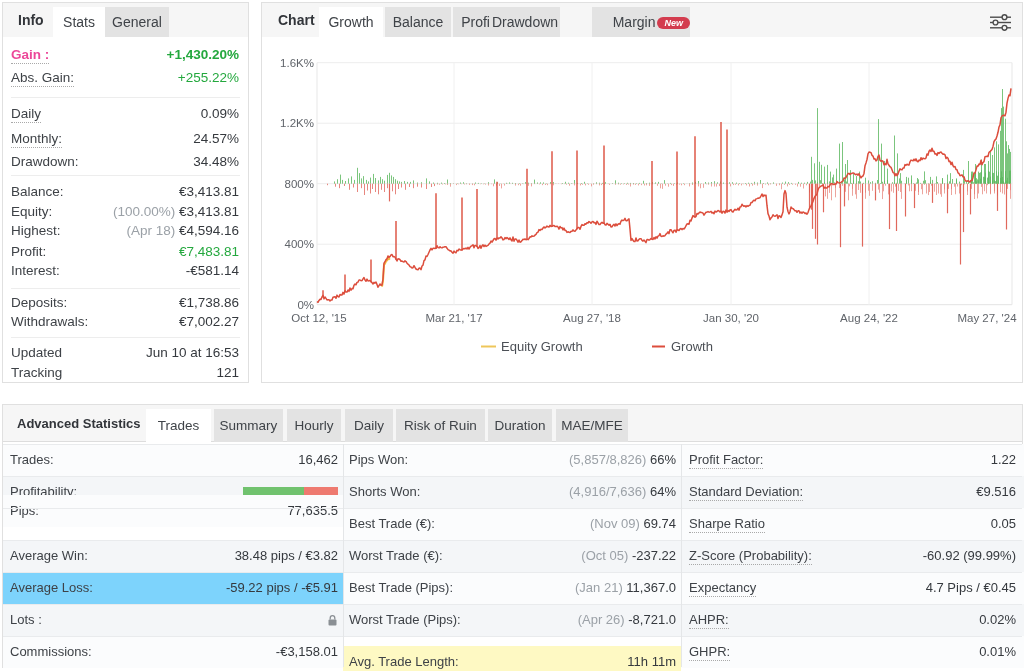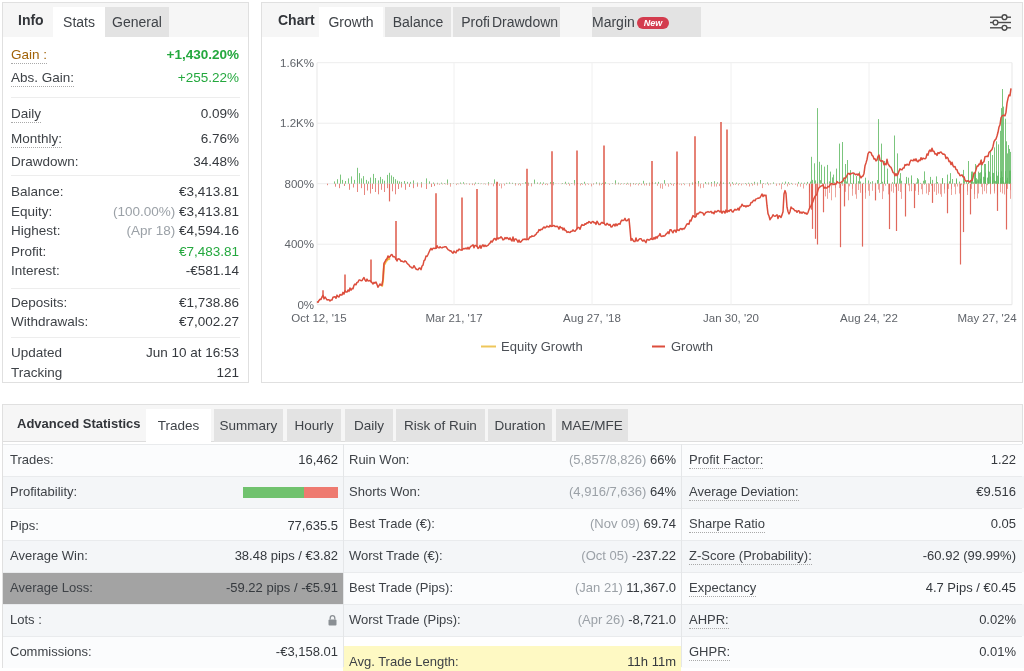--- a/index.html
+++ b/index.html
@@ -18,34 +18,34 @@
 .trow .lb{position:absolute;top:0;line-height:32px}
 .trow .vl{position:absolute;top:0;right:0;line-height:32px;color:#35393e;text-align:right}
 </style></head>
 <body>
 <div class="panel" style="left:2px;top:2px;width:247px;height:381px">
     <div class="tabbar"></div>
     <div class="ttl" style="left:15px;top:0">Info</div>
     <div class="tab on" style="left:50px;width:52px">Stats</div>
     <div class="tab" style="left:102px;width:64px">General</div>
     <div class="row" style="top:44px">
-      <span class="lb du" style="font-weight:normal;color:#a16207">Gain :</span>
+      <span class="lb du" style="font-weight:bold;color:#ec4899">Gain :</span>
       <span class="vl green" style="font-weight:bold">+1,430.20%</span>
     </div>
     <div class="row" style="top:66.5px">
       <span class="lb du">Abs. Gain:</span>
       <span class="vl green">+255.22%</span>
     </div>
     <div class="row" style="top:103px">
       <span class="lb du">Daily</span>
       <span class="vl">0.09%</span>
     </div>
     <div class="row" style="top:128px">
       <span class="lb du">Monthly:</span>
-      <span class="vl">6.76%</span>
+      <span class="vl">24.57%</span>
     </div>
     <div class="row" style="top:151px">
       <span class="lb">Drawdown:</span>
       <span class="vl">34.48%</span>
     </div>
     <div class="row" style="top:181px">
       <span class="lb">Balance:</span>
       <span class="vl">€3,413.81</span>
     </div>
     <div class="row" style="top:201px">
@@ -85,21 +85,21 @@
     <div class="sep" style="top:285.3px"></div>
     <div class="sep" style="top:333.7px"></div>
   </div>
 <div class="panel" style="left:261px;top:2px;width:762px;height:381px">
     <div class="tabbar"></div>
     <div class="ttl" style="left:16px;top:0">Chart</div>
     <div class="tab on" style="left:57px;width:64px">Growth</div>
     <div class="tab" style="left:123px;width:66px">Balance</div>
     <div class="tab" style="left:191px;width:49px">Profit</div>
     <div class="tab" style="left:228px;width:70px">Drawdown</div>
-    <div class="tab" style="left:330px;width:109px;text-align:left;">Margin<span style="display:inline-block;background:#d33c4e;color:#fff;font-size:9px;font-weight:bold;font-style:italic;border-radius:7px;line-height:12px;height:12px;padding:0 7px;margin-left:2px;vertical-align:1px">New</span></div>
+    <div class="tab" style="left:330px;width:98px;text-align:right;">Margin<span style="display:inline-block;background:#d33c4e;color:#fff;font-size:9px;font-weight:bold;font-style:italic;border-radius:7px;line-height:12px;height:12px;padding:0 7px;margin-left:2px;vertical-align:1px">New</span></div>
     <svg style="position:absolute;right:11px;top:11px" width="21" height="17" viewBox="0 0 21 17">
       <g stroke="#4c4c4c" stroke-width="1.4" fill="none">
         <line x1="0" y1="3.2" x2="21" y2="3.2"></line>
         <line x1="0" y1="8.5" x2="21" y2="8.5"></line>
         <line x1="0" y1="13.8" x2="21" y2="13.8"></line>
         <circle cx="14.5" cy="3.2" r="2.4" fill="#f6f6f6"></circle>
         <circle cx="5.5" cy="8.5" r="2.4" fill="#f6f6f6"></circle>
         <circle cx="14.5" cy="13.8" r="2.4" fill="#f6f6f6"></circle>
       </g>
     </svg>
@@ -782,47 +782,47 @@
       <span class="vl" style="right:5px;position:absolute">16,462</span>
     </div>
     <div class="trow" style="left:0px;top:71px;width:340px;height:32px;background:#f4f6f8">
       <span class="lb" style="left:7px">Profitability:</span>
       <span class="vl" style="right:5px;position:absolute">
         <span style="position:absolute;right:0;top:11px;width:95px;height:11px;background:#ee7a70">
           <span style="position:absolute;left:0;top:0;width:61px;height:11px;background:#70c26e"></span>
         </span>
       </span>
     </div>
-    <div class="trow" style="left:0px;top:105px;width:340px;height:32px;background:#fbfcfd">
+    <div class="trow" style="left:0px;top:90px;width:340px;height:32px;background:#fbfcfd">
       <span class="lb" style="left:7px">Pips:</span>
       <span class="vl" style="right:5px;position:absolute">77,635.5</span>
     </div>
     <div class="trow" style="left:0px;top:135px;width:340px;height:32px;background:#f4f6f8">
       <span class="lb" style="left:7px">Average Win:</span>
       <span class="vl" style="right:5px;position:absolute">38.48 pips / €3.82</span>
     </div>
-    <div class="trow" style="left:0px;top:167px;width:340px;height:32px;background:#a3a3a3">
+    <div class="trow" style="left:0px;top:167px;width:340px;height:32px;background:#7dd3fc">
       <span class="lb" style="left:7px">Average Loss:</span>
       <span class="vl" style="right:5px;position:absolute">-59.22 pips / -€5.91</span>
     </div>
     <div class="trow" style="left:0px;top:199px;width:340px;height:32px;background:#f4f6f8">
       <span class="lb" style="left:7px">Lots :</span>
       <span class="vl" style="right:5px;position:absolute">
         <svg style="position:absolute;right:0;top:11px" width="11" height="11" viewBox="0 0 11 11">
           <rect x="1.5" y="4.5" width="8" height="6" rx="1" fill="#8a8f94"></rect>
           <path d="M3.2 4.5 V3 a2.3 2.3 0 0 1 4.6 0 V4.5" fill="none" stroke="#8a8f94" stroke-width="1.3"></path>
         </svg>
       </span>
     </div>
     <div class="trow" style="left:0px;top:231px;width:340px;height:32px;background:#fbfcfd">
       <span class="lb" style="left:7px">Commissions:</span>
       <span class="vl" style="right:5px;position:absolute">-€3,158.01</span>
     </div>
     <div class="trow" style="left:340px;top:39px;width:338px;height:32px;background:#fbfcfd">
-      <span class="lb" style="left:6px">Ruin Won:</span>
+      <span class="lb" style="left:6px">Pips Won:</span>
       <span class="vl" style="right:5px;position:absolute"><span class="gray">(5,857/8,826)</span> 66%</span>
     </div>
     <div class="trow" style="left:340px;top:71px;width:338px;height:32px;background:#f4f6f8">
       <span class="lb" style="left:6px">Shorts Won:</span>
       <span class="vl" style="right:5px;position:absolute"><span class="gray">(4,916/7,636)</span> 64%</span>
     </div>
     <div class="trow" style="left:340px;top:103px;width:338px;height:32px;background:#fbfcfd">
       <span class="lb" style="left:6px">Best Trade (€):</span>
       <span class="vl" style="right:5px;position:absolute"><span class="gray">(Nov 09)</span> 69.74</span>
     </div>
@@ -840,21 +840,21 @@
     </div>
     <div class="trow" style="left:340px;top:241px;width:338px;height:32px;background:#fef9c3">
       <span class="lb" style="left:6px">Avg. Trade Length:</span>
       <span class="vl" style="right:5px;position:absolute">11h 11m</span>
     </div>
     <div class="trow" style="left:678px;top:39px;width:343px;height:32px;background:#fbfcfd">
       <span class="lb" style="left:8px"><span class="du">Profit Factor:</span></span>
       <span class="vl" style="right:8px;position:absolute">1.22</span>
     </div>
     <div class="trow" style="left:678px;top:71px;width:343px;height:32px;background:#f4f6f8">
-      <span class="lb" style="left:8px"><span class="du">Average Deviation:</span></span>
+      <span class="lb" style="left:8px"><span class="du">Standard Deviation:</span></span>
       <span class="vl" style="right:8px;position:absolute">€9.516</span>
     </div>
     <div class="trow" style="left:678px;top:103px;width:343px;height:32px;background:#fbfcfd">
       <span class="lb" style="left:8px"><span class="du">Sharpe Ratio</span></span>
       <span class="vl" style="right:8px;position:absolute">0.05</span>
     </div>
     <div class="trow" style="left:678px;top:135px;width:343px;height:32px;background:#f4f6f8">
       <span class="lb" style="left:8px"><span class="du">Z-Score (Probability):</span></span>
       <span class="vl" style="right:8px;position:absolute">-60.92 (99.99%)</span>
     </div>

